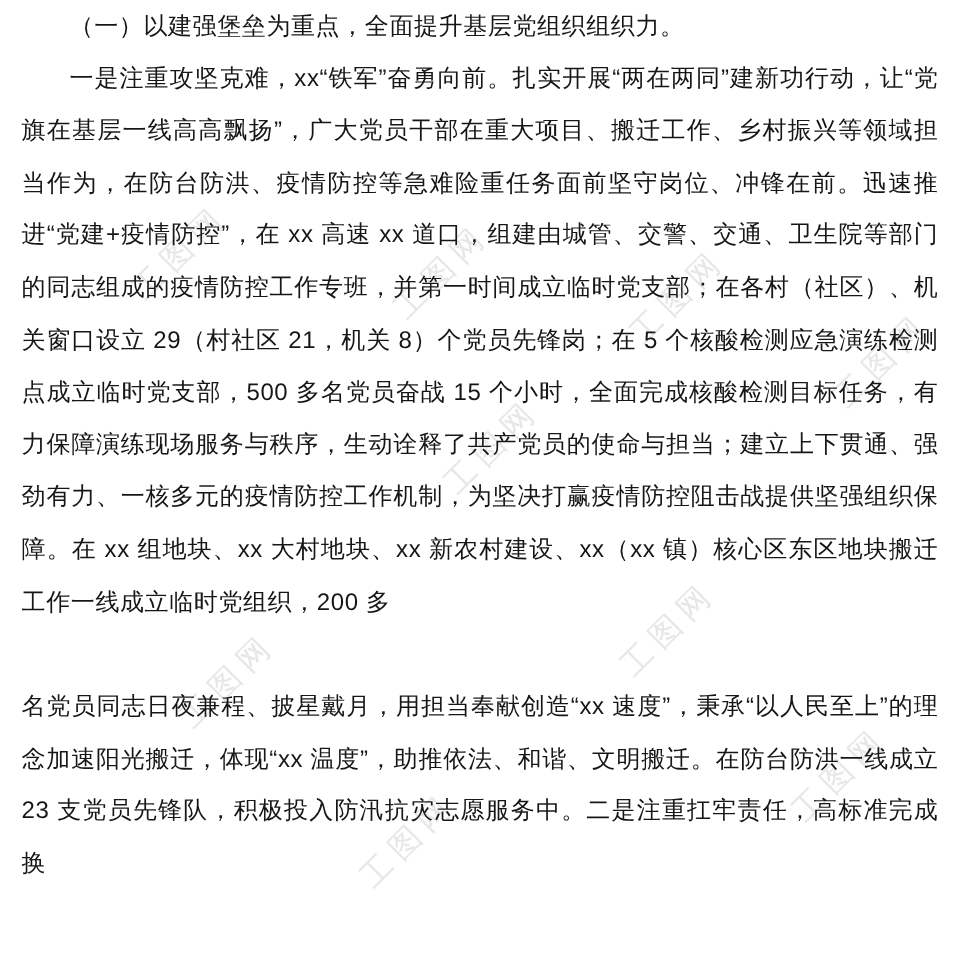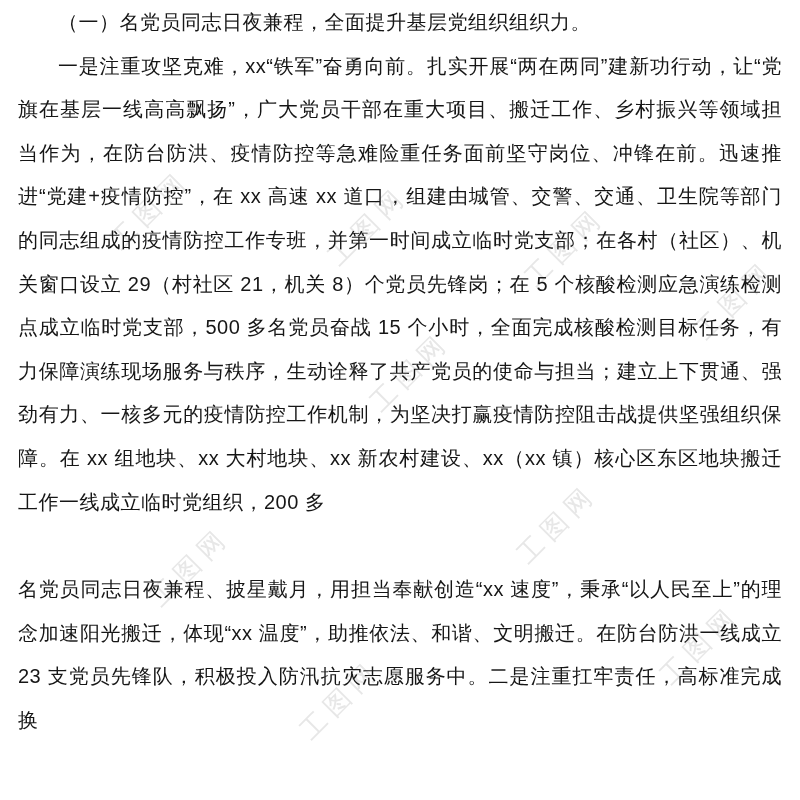--- a/index.html
+++ b/index.html
@@ -69,19 +69,19 @@
     <span class="wm" style="left:565px; top:247px;">工图网</span>
     <span class="wm" style="left:735px; top:300px;">工图网</span>
     <span class="wm" style="left:410px; top:372px;">工图网</span>
     <span class="wm" style="left:190px; top:567px;">工图网</span>
     <span class="wm" style="left:557px; top:524px;">工图网</span>
     <span class="wm" style="left:340px; top:700px;">工图网</span>
     <span class="wm" style="left:700px; top:645px;">工图网</span>
   </div>
 
   <div class="content">
-    <p class="para indent">（一）名党员同志日夜兼程，全面提升基层党组织组织力。</p>
+    <p class="para indent">（一）以建强堡垒为重点，全面提升基层党组织组织力。</p>
     <p class="para indent">一是注重攻坚克难，xx“铁军”奋勇向前。扎实开展“两在两同”建新功行动，让“党旗在基层一线高高飘扬”，广大党员干部在重大项目、搬迁工作、乡村振兴等领域担当作为，在防台防洪、疫情防控等急难险重任务面前坚守岗位、冲锋在前。迅速推进“党建+疫情防控”，在 xx 高速 xx 道口，组建由城管、交警、交通、卫生院等部门的同志组成的疫情防控工作专班，并第一时间成立临时党支部；在各村（社区）、机关窗口设立 29（村社区 21，机关 8）个党员先锋岗；在 5 个核酸检测应急演练检测点成立临时党支部，500 多名党员奋战 15 个小时，全面完成核酸检测目标任务，有力保障演练现场服务与秩序，生动诠释了共产党员的使命与担当；建立上下贯通、强劲有力、一核多元的疫情防控工作机制，为坚决打赢疫情防控阻击战提供坚强组织保障。在 xx 组地块、xx 大村地块、xx 新农村建设、xx（xx 镇）核心区东区地块搬迁工作一线成立临时党组织，200 多</p>
     <div class="page-gap"></div>
     <p class="para">名党员同志日夜兼程、披星戴月，用担当奉献创造“xx 速度”，秉承“以人民至上”的理念加速阳光搬迁，体现“xx 温度”，助推依法、和谐、文明搬迁。在防台防洪一线成立 23 支党员先锋队，积极投入防汛抗灾志愿服务中。二是注重扛牢责任，高标准完成换</p>
   </div>
 
 </div>
 
 </body></html>

